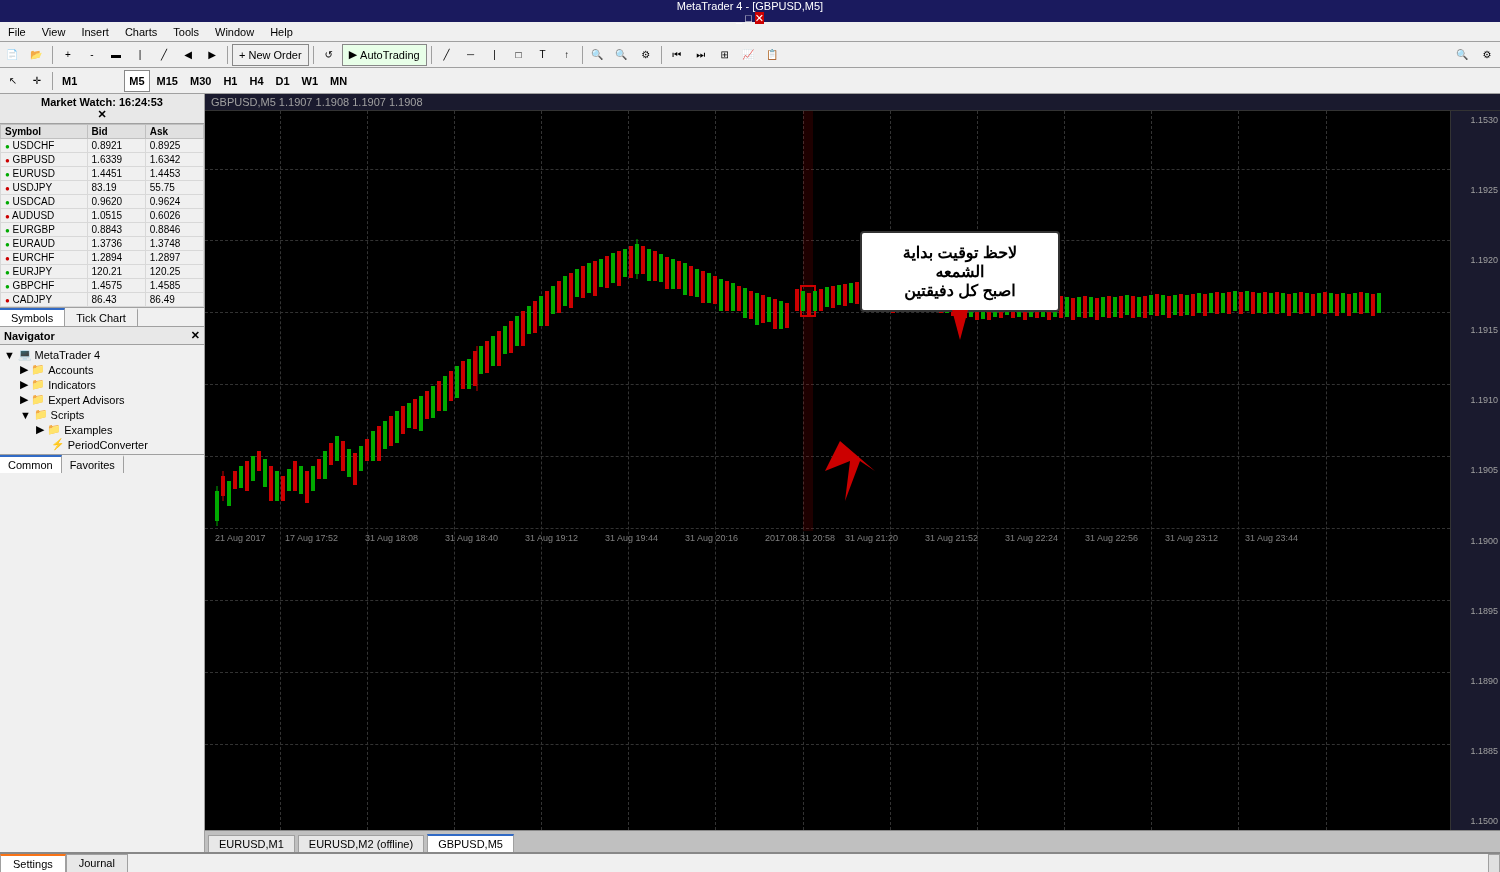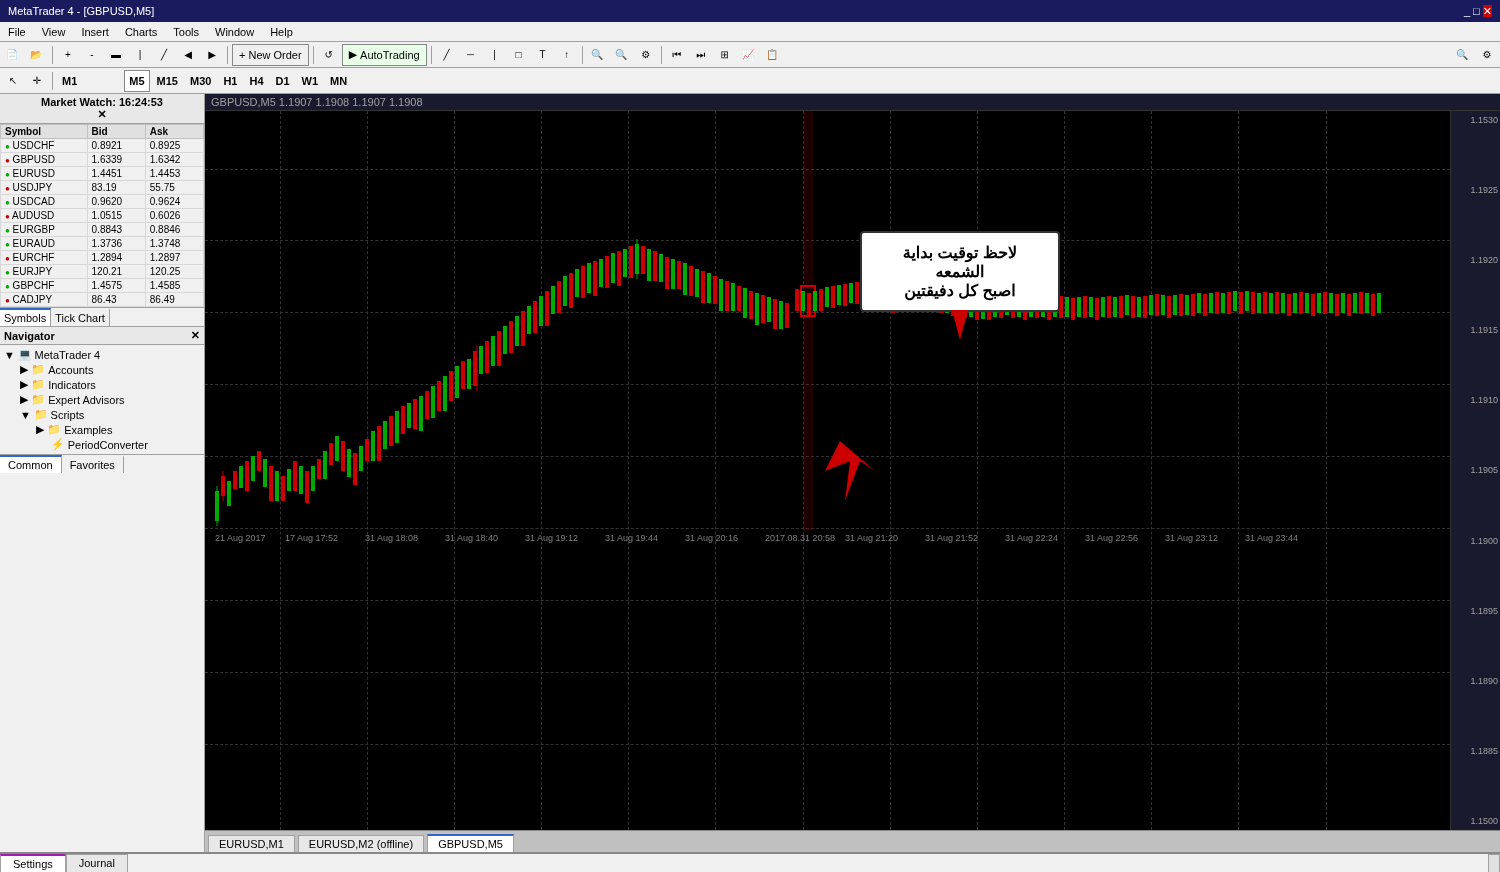--- a/index.html
+++ b/index.html
@@ -1,19 +1,19 @@
 <!DOCTYPE html>
 <html><head>
   <meta charset="utf-8">
   <style>
     * { margin: 0; padding: 0; box-sizing: border-box; }
     body { width: 1500px; height: 872px; background: #c0c0c0; font-family: 'Segoe UI', Tahoma, Arial, sans-serif; font-size: 11px; overflow: hidden; user-select: none; }
 
     
-    #titlebar { background: #1a1a5e; color: white; height: 22px; display: flex; align-items: center; justify-content: space-between; padding: 0 8px; }
+    #titlebar { background: #1a1a5e; color: white; height: 22px; display: flex; align-items: center; justify-content: space-between; padding: 0 8px; flex-direction: column; }
 
     
     #menubar { background: #f0f0f0; height: 20px; display: flex; align-items: center; border-bottom: 1px solid #a0a0a0; }
     #menubar span { padding: 0 8px; font-size: 11px; cursor: pointer; height: 100%; display: inline-flex; align-items: center; }
 
     
     #toolbar1 { background: #f0f0f0; height: 26px; display: flex; align-items: center; border-bottom: 1px solid #a0a0a0; padding: 0 2px; gap: 2px; }
     #toolbar2 { background: #f0f0f0; height: 26px; display: flex; align-items: center; border-bottom: 1px solid #a0a0a0; padding: 0 2px; gap: 2px; }
     .tb-btn { background: #f0f0f0; border: 1px solid transparent; width: 22px; height: 22px; display: inline-flex; align-items: center; justify-content: center; cursor: pointer; font-size: 10px; }
     .tb-separator { width: 1px; height: 18px; background: #a0a0a0; margin: 0 2px; }
@@ -26,21 +26,21 @@
     
     #left-panel { width: 205px; background: #f0f0f0; border-right: 1px solid #a0a0a0; display: flex; flex-direction: column; }
     #market-watch { flex: 0 0 auto; }
     #mw-header { background: #e8e8e8; border-bottom: 1px solid #a0a0a0; padding: 2px 4px; font-size: 11px; font-weight: bold; display: flex; justify-content: space-between; align-items: center; flex-direction: column; }
     #mw-table { width: 100%; border-collapse: collapse; }
     #mw-table th { background: #e0e0e0; border: 1px solid #c0c0c0; padding: 1px 4px; font-size: 10px; text-align: left; }
     #mw-table td { border: 1px solid #d8d8d8; padding: 1px 4px; font-size: 10px; }
     .dot-green { color: #00aa00; font-size: 8px; }
     .dot-red { color: #cc0000; font-size: 8px; }
     #mw-tabs { display: flex; border-top: 1px solid #a0a0a0; }
-    #mw-tabs span { padding: 2px 4px; font-size: 11px; cursor: pointer; border-right: 1px solid #a0a0a0; border-top: 2px solid transparent; }
+    #mw-tabs span { padding: 2px 11px; font-size: 11px; cursor: pointer; border-right: 1px solid #a0a0a0; border-top: 2px solid transparent; }
     #mw-tabs span.active { border-top: 2px solid #316ac5; background: white; }
 
     
     #navigator { border-top: 1px solid #a0a0a0; flex: 1; overflow: hidden; }
     #nav-header { background: #e8e8e8; border-bottom: 1px solid #a0a0a0; padding: 2px 4px; font-size: 11px; font-weight: bold; display: flex; justify-content: space-between; align-items: center; }
     #nav-tree { padding: 2px; font-size: 11px; }
     .tree-item { padding: 1px 2px; display: flex; align-items: center; gap: 3px; cursor: pointer; }
     .tree-children { padding-left: 16px; }
     .folder-icon { color: #f0a000; }
     .item-icon { color: #4040c0; }
@@ -56,21 +56,21 @@
     .chart-tab.active { background: white; border-top: 2px solid #316ac5; }
 
     
     #annotation { position: absolute; background: white; border: 2px solid #333; padding: 10px 15px; font-size: 16px; font-weight: bold; text-align: center; color: #000; direction: rtl; z-index: 10; border-radius: 4px; }
     #annotation::after { content: ''; position: absolute; bottom: -30px; left: 50%; width: 0; height: 0; border-left: 8px solid transparent; border-right: 8px solid transparent; border-top: 30px solid #cc0000; transform: translateX(-50%); }
 
     
     #bottom-panel { background: #f0f0f0; border-top: 2px solid #888; }
     #bottom-tabs { display: flex; border-bottom: 1px solid #a0a0a0; }
     #bottom-tabs span { padding: 2px 12px; font-size: 11px; cursor: pointer; border: 1px solid #a0a0a0; border-bottom: none; background: #e8e8e8; }
-    #bottom-tabs span.active { background: white; border-top: 2px solid #a21caf; }
+    #bottom-tabs span.active { background: white; border-top: 2px solid #f97316; }
 
     
     #vertical-tab { position: absolute; right: 0; top: 50%; writing-mode: vertical-rl; font-size: 10px; background: #e0e0e0; border: 1px solid #a0a0a0; padding: 4px 2px; cursor: pointer; }
 
     
     .chart-grid-line { position: absolute; border-left: 1px dashed #333; top: 0; bottom: 0; }
     .chart-grid-h { position: absolute; border-top: 1px dashed #333; left: 0; right: 0; }
 
     
     #price-axis { width: 50px; background: #1a1a2e; border-left: 1px solid #333; display: flex; flex-direction: column; justify-content: space-between; padding: 4px 2px; }

